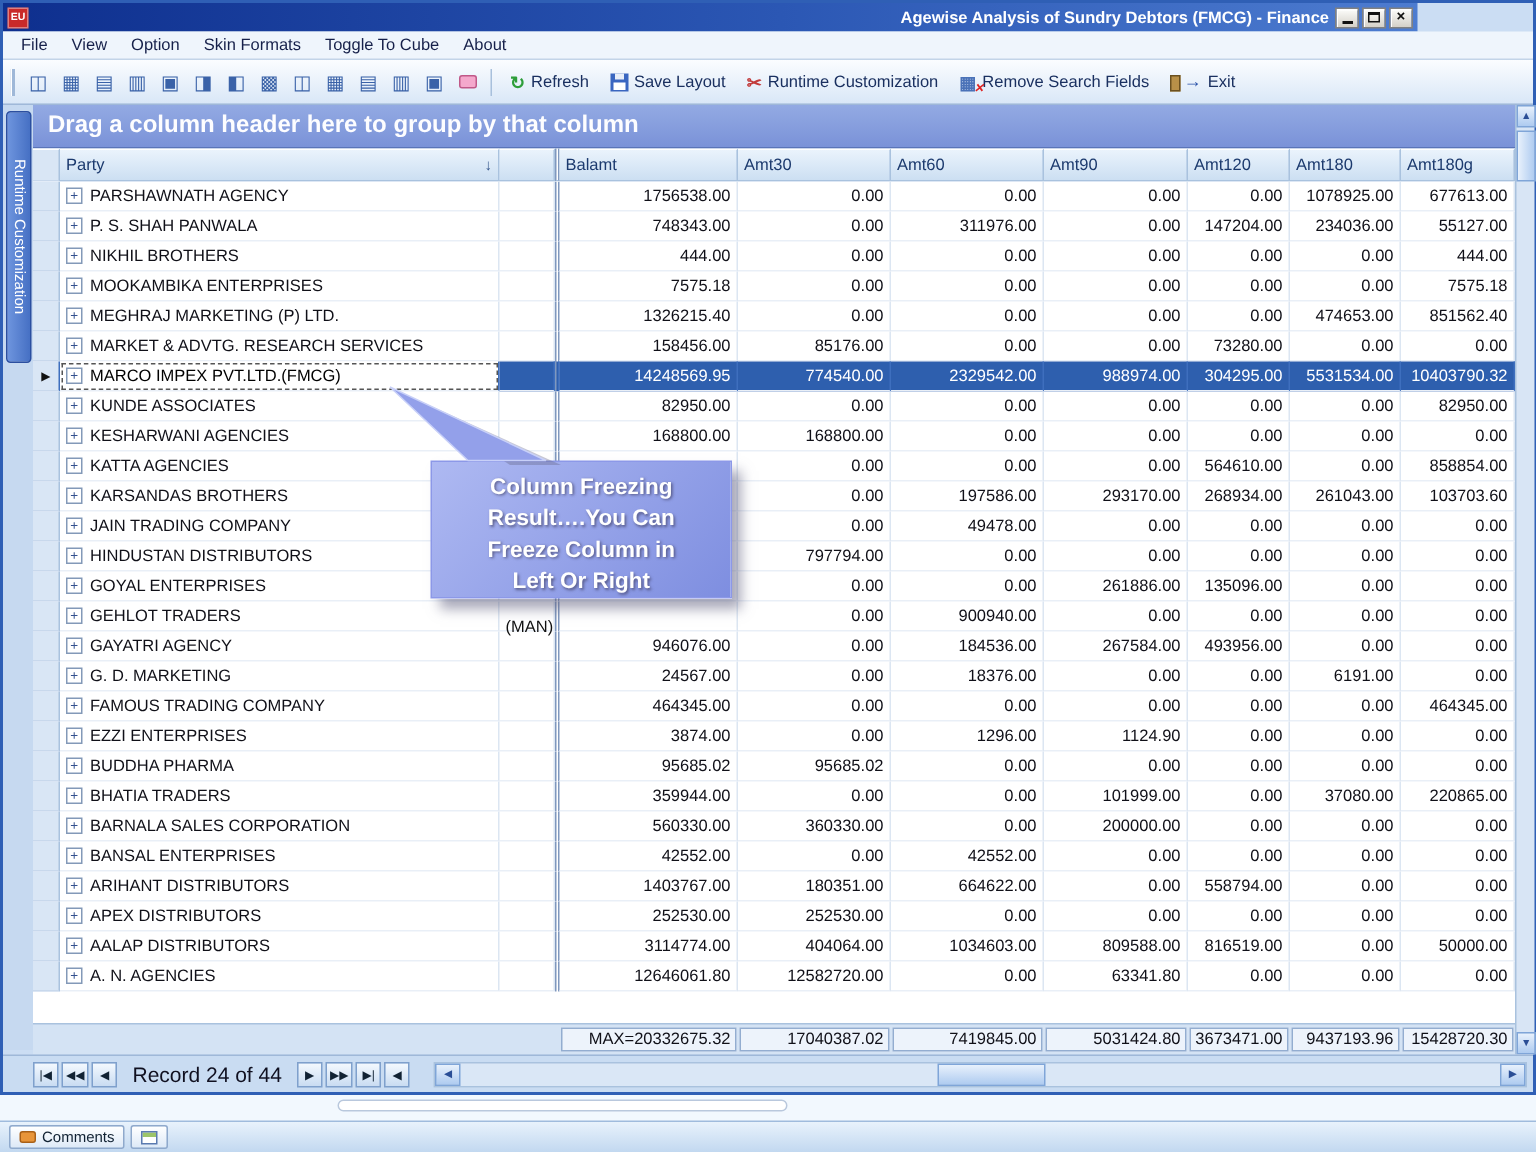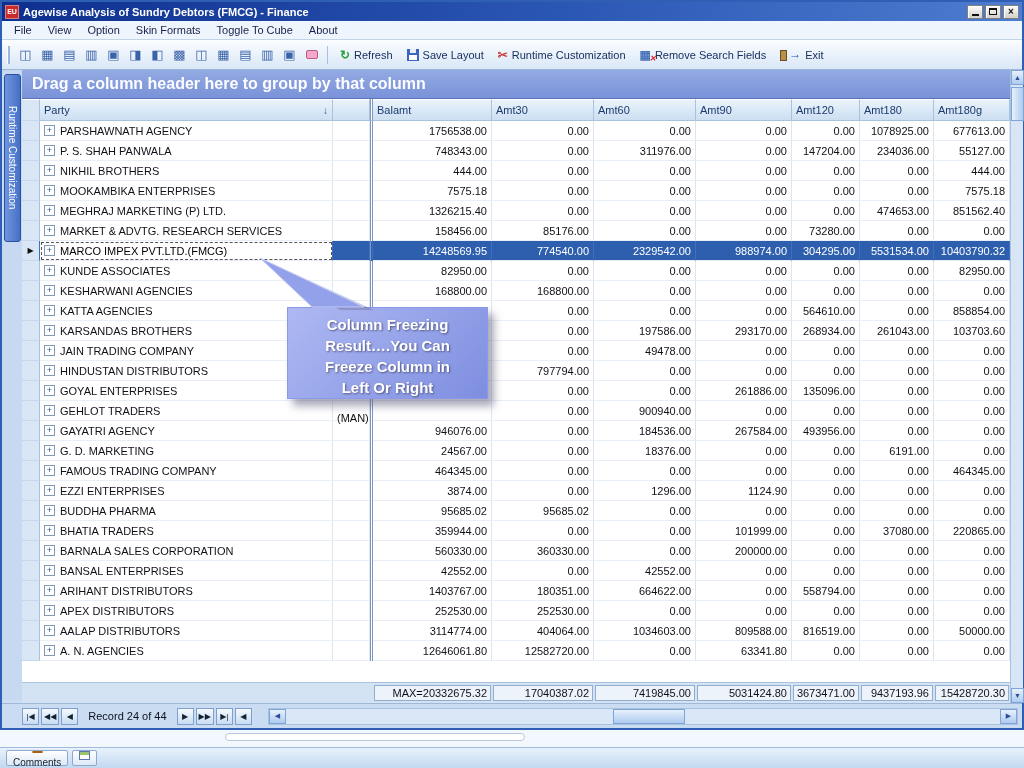--- a/index.html
+++ b/index.html
@@ -1,22 +1,22 @@
 <!DOCTYPE html>
 <html><head>
 <meta charset="utf-8">
 <style>
   * { margin:0; padding:0; box-sizing:border-box; }
   body { font-family:"Liberation Sans", sans-serif; background:#888; }
   .stage { position:relative; width:1024px; height:768px; background:#F2F8FE; overflow:hidden; font-family:"Liberation Sans",sans-serif; }
 
   
   .window { position:absolute; left:0; top:0; width:1024px; height:730px; background:#CBDDF3; border:2px solid #2F5FB5; }
-  .titlebar { position:absolute; left:0; top:0; width:1020px; height:19px;
-    background:linear-gradient(90deg,#0E2F8E,#2B57B4 55%,#4D7CD0); display:flex; align-items:center; gap:4px; padding:0 3px; }
+  .titlebar { position:absolute; left:0; top:0; width:943px; height:19px;
+    background:linear-gradient(90deg,#0E2F8E,#2B57B4 55%,#4D7CD0); display:flex; align-items:center; gap:4px; padding:0 3px;text-align:right; }
   .app-logo { width:14px; height:14px; background:#C92A2A; color:#fff; font-size:7px; font-weight:bold;
     display:flex; align-items:center; justify-content:center; border:1px solid rgba(255,255,255,.4); }
   .title-text { color:#fff; font-weight:bold; font-size:11px; flex:1; white-space:nowrap; overflow:hidden; }
   .winbtns { display:flex; gap:2px; }
   .wbtn { width:16px; height:14px; background:linear-gradient(#FDFDFB,#D4D0C8); border:1px solid #808080;
     box-shadow:inset 1px 1px 0 #fff; display:flex; align-items:center; justify-content:center; font-size:10px; font-weight:bold; color:#111; }
   .g-min { width:7px; height:2px; background:#111; margin-top:7px; }
   .g-max { width:8px; height:7px; border:1px solid #111; border-top:2px solid #111; }
 
   .menubar { position:absolute; left:0; top:19px; width:1020px; height:19px; background:#EFF5FC;
@@ -82,40 +82,40 @@
   
   .vscroll { position:absolute; left:1008px; top:68px; width:13px; height:633px; background:#D8E5F5; border-left:1px solid #A9C2DE; }
   .varrow { position:absolute; left:0; width:13px; height:15px; background:linear-gradient(#E8F1FC,#AECBF0);
     border:1px solid #7FA5D8; font-size:7px; color:#2A4E96; display:flex; align-items:center; justify-content:center; }
   .vthumb { position:absolute; left:0; top:17px; width:13px; height:34px; background:linear-gradient(90deg,#E8F1FC,#AECBF0); border:1px solid #7FA5D8; }
 
   .navbar { position:absolute; left:0; top:701px; width:1020px; height:25px; background:#C9DCF2; border-top:1px solid #9FB8D8;
     display:flex; align-items:center; padding-left:20px; gap:2px; }
   .nbtn { min-width:17px; height:17px; background:linear-gradient(#F4F9FE,#C9DCF2); border:1px solid #7FA0CC;
     font-size:8px; color:#123; display:flex; align-items:center; justify-content:center; padding:0 2px; white-space:nowrap; }
-  .nav-label { font-size:11px; margin:0 8px; color:#101020; white-space:nowrap; }
+  .nav-label { font-size:14px; margin:0 8px; color:#101020; white-space:nowrap; }
   .hscroll { flex:1; margin:0 4px 0 14px; height:17px; display:flex; align-items:center; background:#DAE7F6; border:1px solid #A9C2DE; position:relative; }
   .harrow { width:17px; height:15px; background:linear-gradient(#E8F1FC,#AECBF0); border:1px solid #7FA5D8;
     font-size:7px; color:#2A4E96; display:flex; align-items:center; justify-content:center; flex:none; }
   .hthumb { position:absolute; left:46%; width:72px; height:15px; background:linear-gradient(#E8F1FC,#AECBF0); border:1px solid #7FA5D8; }
 
   
   .callout { position:absolute; left:287px; top:307px; width:201px; height:92px;
     background:linear-gradient(135deg,#AEB9F2,#7E8EE0); border:1px solid #8C98E8;
     box-shadow:6px 7px 8px rgba(96,96,128,.55); display:flex; flex-direction:column; align-items:center; justify-content:flex-end; z-index:30; }
   .callout div { color:#fff; font-weight:bold; font-size:15px; line-height:21px; text-shadow:1px 1px 2px rgba(70,70,110,.8); }
   .callout-tail { position:absolute; left:240px; top:248px; z-index:31; }
   .fragment { position:absolute; left:337px; top:412px; font-size:11px; color:#111; z-index:5; }
 
   
   .pill { position:absolute; left:225px; top:733px; width:300px; height:8px; border:1px solid #B9C8DD; border-radius:4px; background:#fff; }
   .taskbar { position:absolute; left:0; top:747px; width:1024px; height:21px;
     background:linear-gradient(#E8F2FC,#C2D8F0); border-top:1px solid #9FBBDD; display:flex; align-items:center; padding-left:6px; gap:4px; }
   .task-btn { height:16px; display:flex; align-items:center; gap:4px; padding:0 6px;
-    background:linear-gradient(#FFF,#DDE9F7); border:1px solid #8FA9CC; border-radius:2px; font-size:10px; color:#123;flex-direction:column; }
+    background:linear-gradient(#FFF,#DDE9F7); border:1px solid #8FA9CC; border-radius:2px; font-size:10px; color:#123; }
   .cmt-ico { width:11px; height:8px; background:#E8953A; border:1px solid #A86018; border-radius:2px; }
   .slide-ico { width:11px; height:9px; border:1px solid #5A7AB0; background:linear-gradient(180deg,#9CC46A 0 3px,#FFF 3px); }
 </style>
 </head>
 <body>
 
 <div class="stage">
   <div class="window">
 
     <div class="titlebar">

